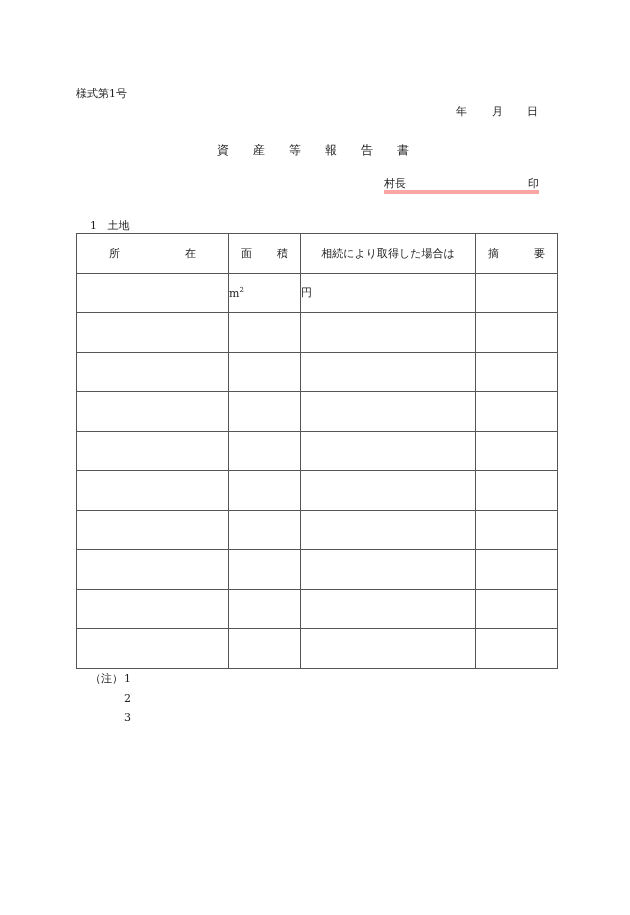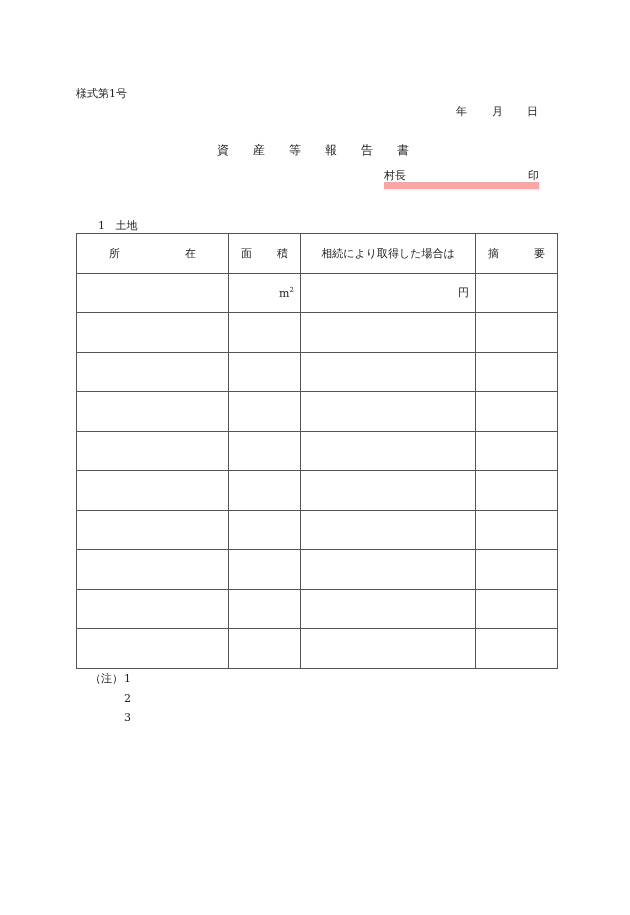--- a/index.html
+++ b/index.html
@@ -5,36 +5,36 @@
     html, body { margin: 0; padding: 0; background: #ffffff; }
     body {
       width: 630px; height: 915px; position: relative; overflow: hidden;
       font-family: "DejaVu Serif", "Liberation Serif", serif;
       color: #222222; font-size: 11px;
     }
     .abs { position: absolute; white-space: nowrap; }
     .form-no { left: 76px; top: 86px; font-size: 11px; }
     .date { top: 104px; font-size: 11px; }
     .title { top: 142px; font-size: 12px; }
-    .signer { left: 384px; top: 168px; width: 155px; border-bottom: 7px solid #fca5a5; font-size: 11px; height: 14px; }
+    .signer { left: 384px; top: 176px; width: 155px; border-bottom: 4px solid #fca5a5; font-size: 11px; height: 14px; }
     .signer .seal { position: absolute; right: 0; top: 0; }
-    .section { left: 90px; top: 218px; font-size: 11px; margin-left: 8px; }
+    .section { left: 90px; top: 218px; font-size: 11px; }
     table.land {
       position: absolute; left: 76px; top: 233px;
       border-collapse: collapse; table-layout: fixed;
       width: 481px;
     }
     table.land td, table.land th {
       border: 1px solid #555; padding: 0; font-weight: normal;
       height: 38.5px; font-size: 11px;
     }
     table.land th { text-align: center; }
     .spread { display: flex; justify-content: space-between; padding: 0 32px; }
     .spread.narrow { padding: 0 12px; }
-    .unit { text-align: right; padding-right: 6px !important; vertical-align: middle; }
+    .unit { text-align: left; padding-right: 6px !important; vertical-align: middle; }
     .sup { font-size: 7px; vertical-align: super; }
     .notes { left: 90px; top: 669px; font-size: 11px; line-height: 19.5px; }
     .note-row { display: flex; }
     .note-label { width: 34px; }
     .note-num { width: 18px; }
   </style>
 </head>
 <body>
 
 <div class="abs form-no">様式第1号</div>

